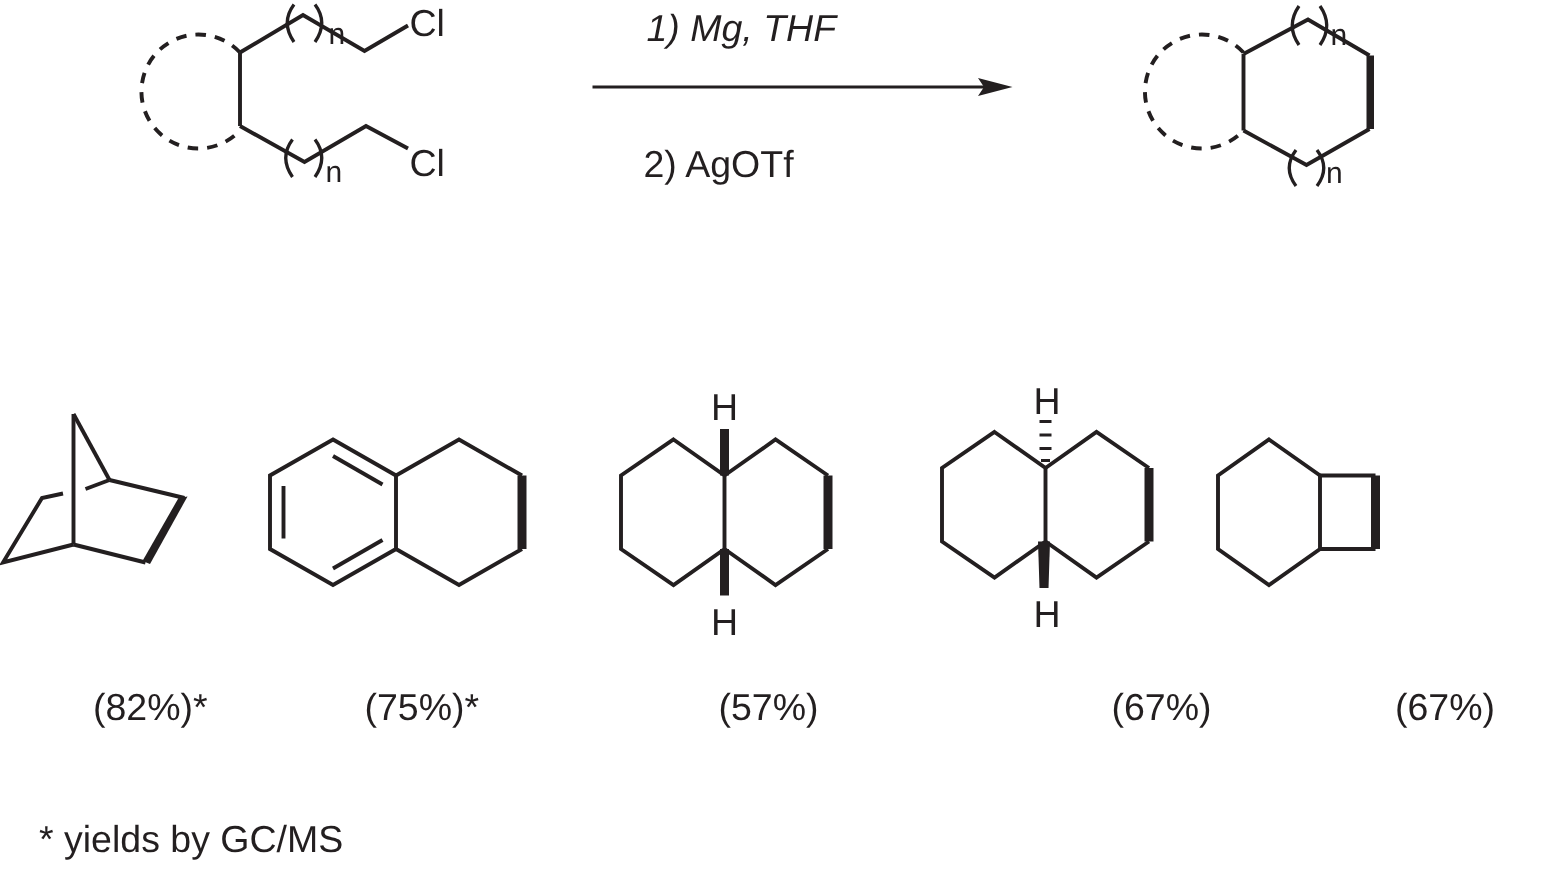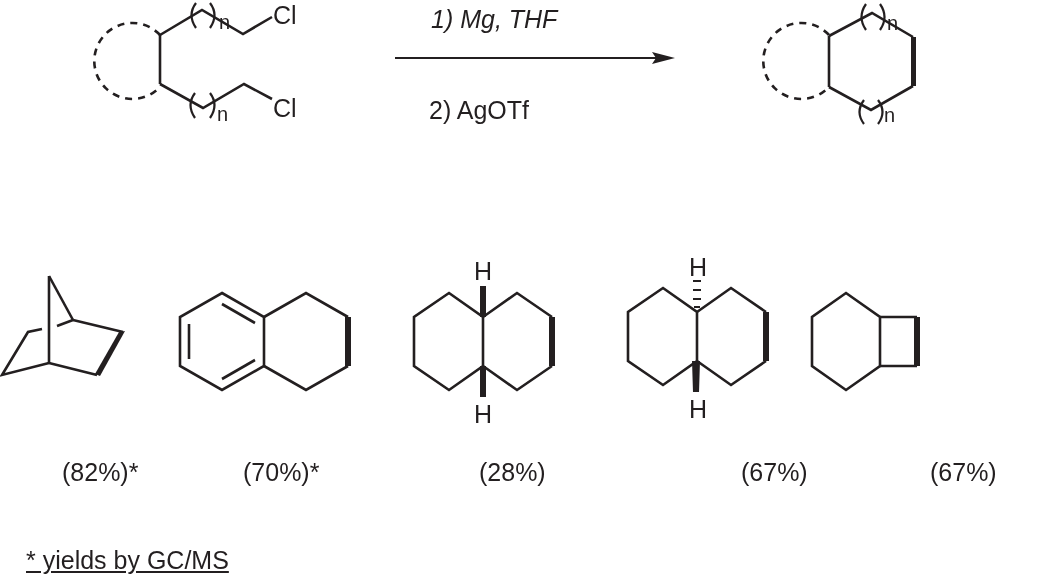--- a/index.html
+++ b/index.html
@@ -108,18 +108,18 @@
       <polyline points="880,366 917,366"></polyline>
       <polygon points="914,317 920,317 920,366 914,366" fill="#231f20" stroke="none"></polygon>
     </g>
   </g>
 </svg>
 
 <div class="lbl" style="left:431px; top:7px;font-style:italic;">1) Mg, THF</div>
 <div class="lbl" style="left:429px; top:86px;margin-top:12px;">2) AgOTf</div>
 
 <div class="lbl" style="left:34px; top:460px;margin-left:28px;">(82%)*</div>
-<div class="lbl" style="left:243px; top:460px;">(70%)*</div>
-<div class="lbl" style="left:479px; top:460px;">(28%)</div>
+<div class="lbl" style="left:243px; top:460px;">(75%)*</div>
+<div class="lbl" style="left:479px; top:460px;">(57%)</div>
 <div class="lbl" style="left:741px; top:460px;text-align:center;">(67%)</div>
 <div class="lbl" style="left:930px; top:460px;">(67%)</div>
 
-<div class="lbl" style="left:26px; top:548px;text-decoration:underline;">* yields by GC/MS</div>
+<div class="lbl" style="left:26px; top:548px;">* yields by GC/MS</div>
 
 </body></html>

